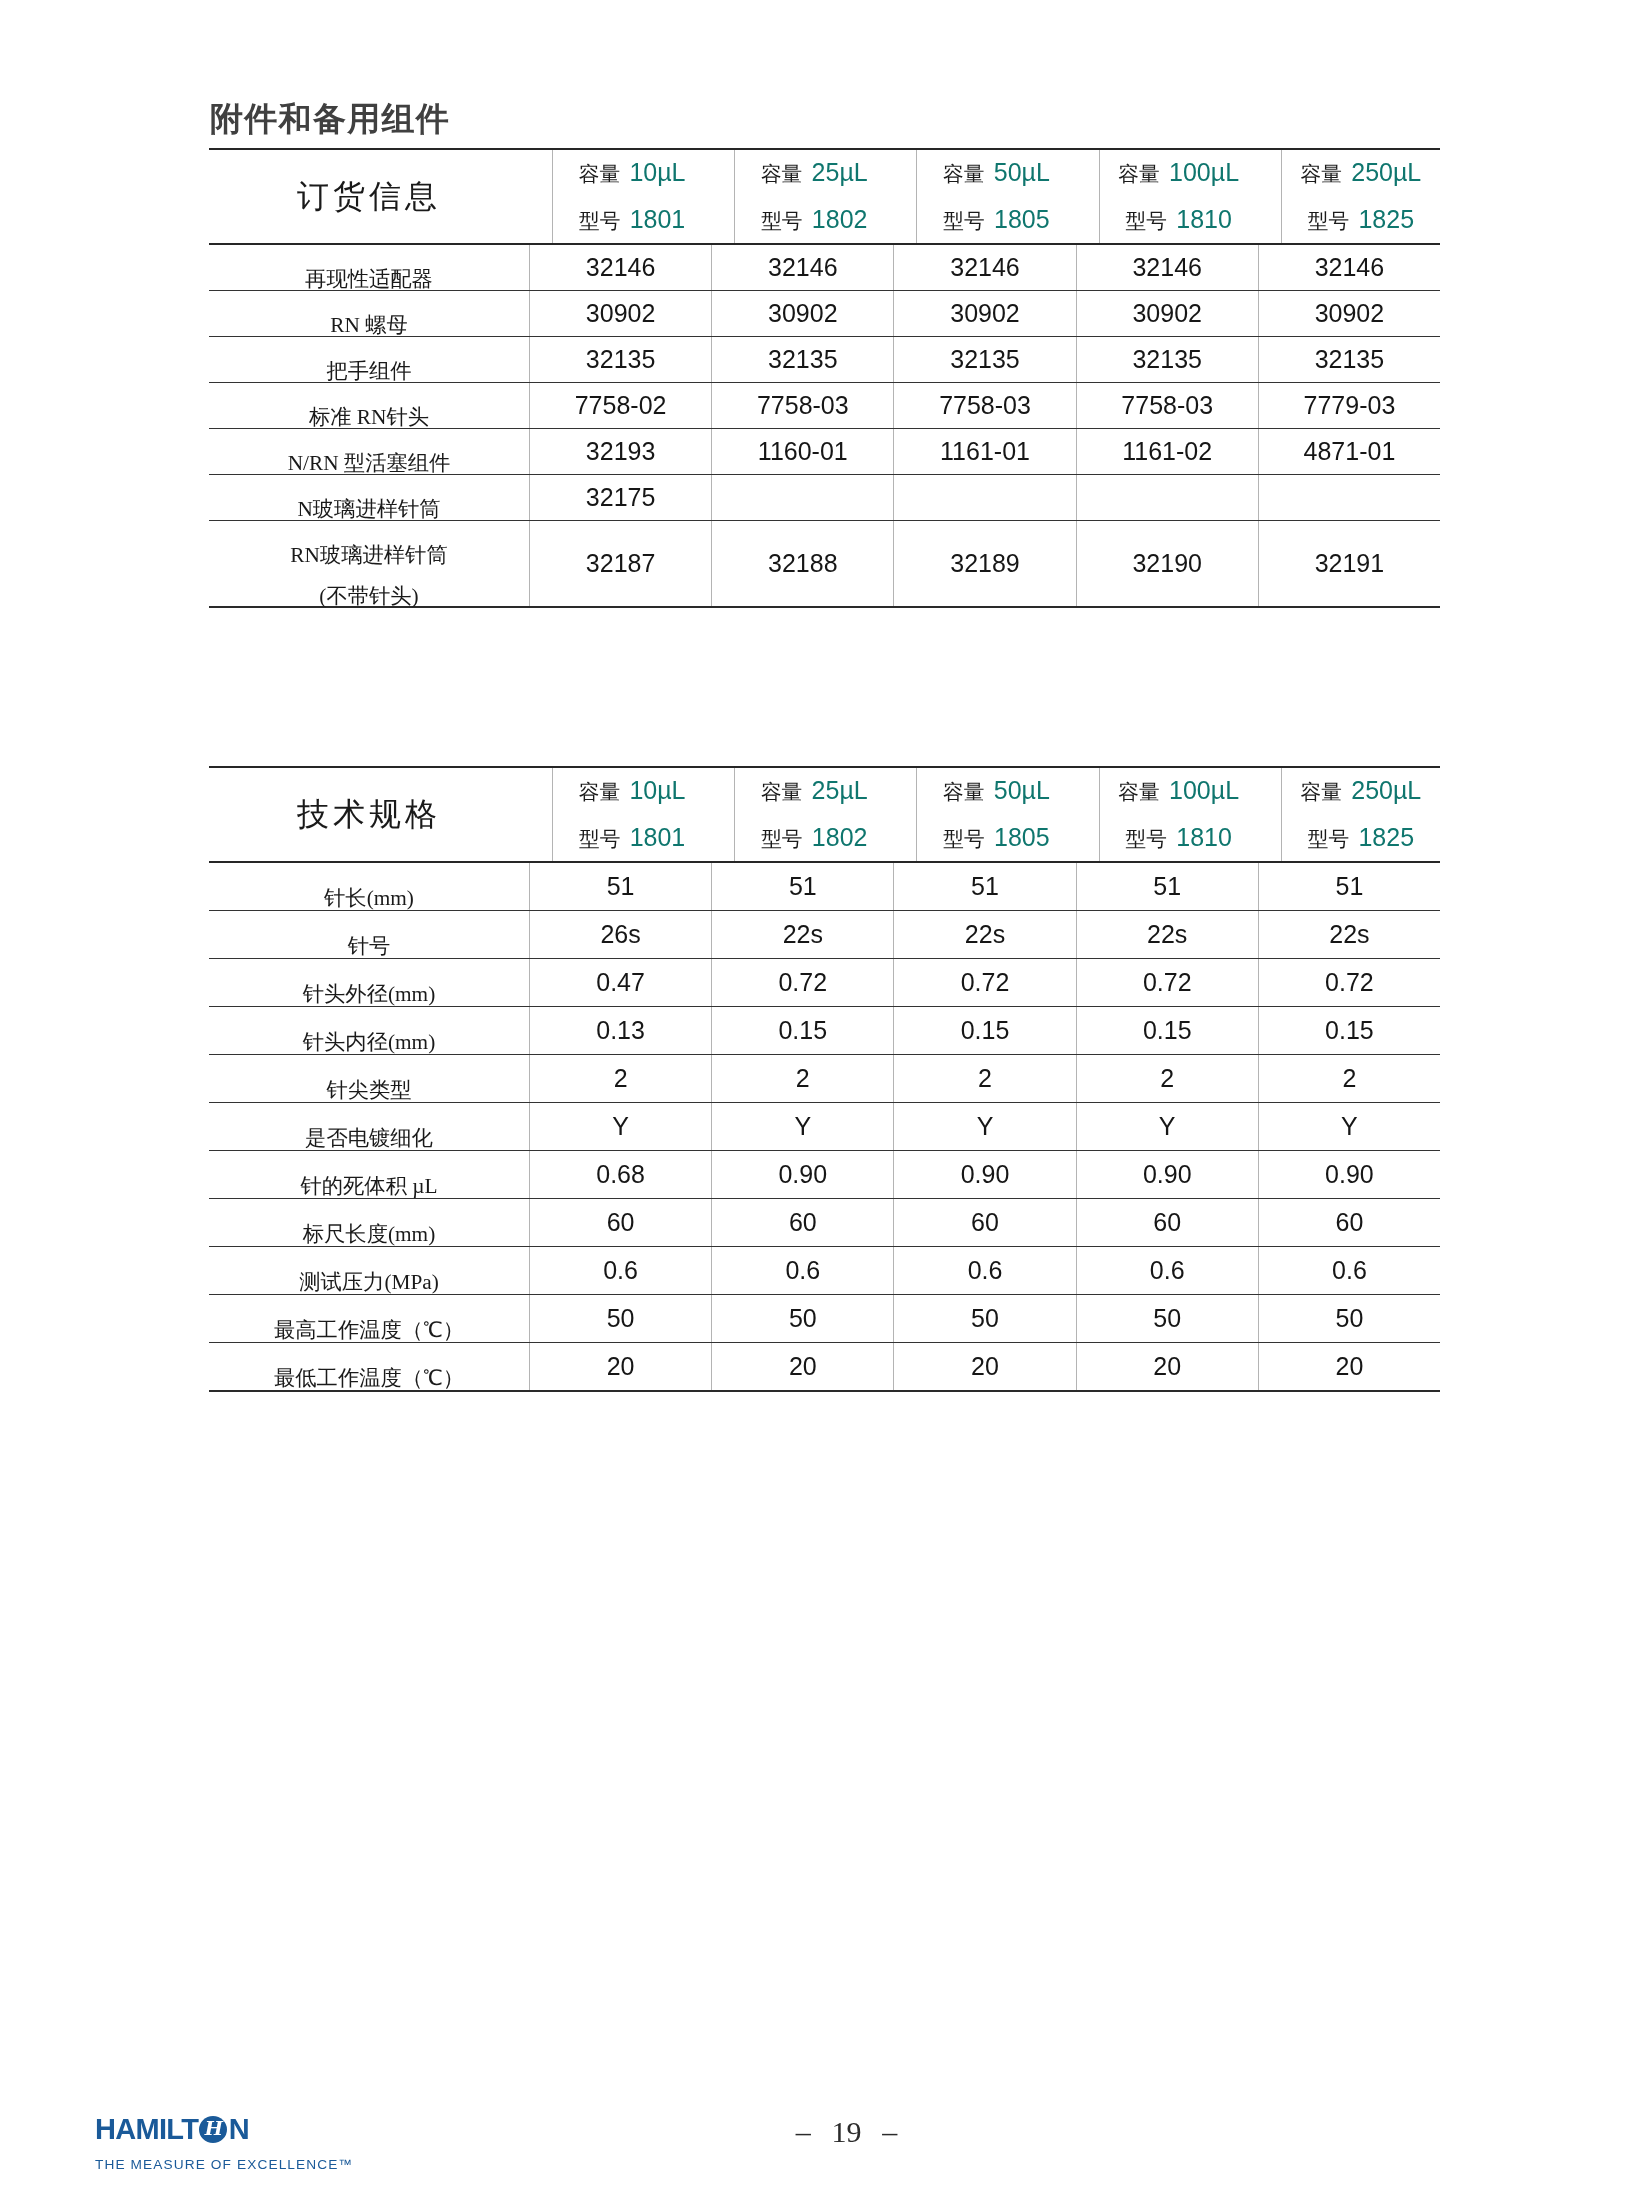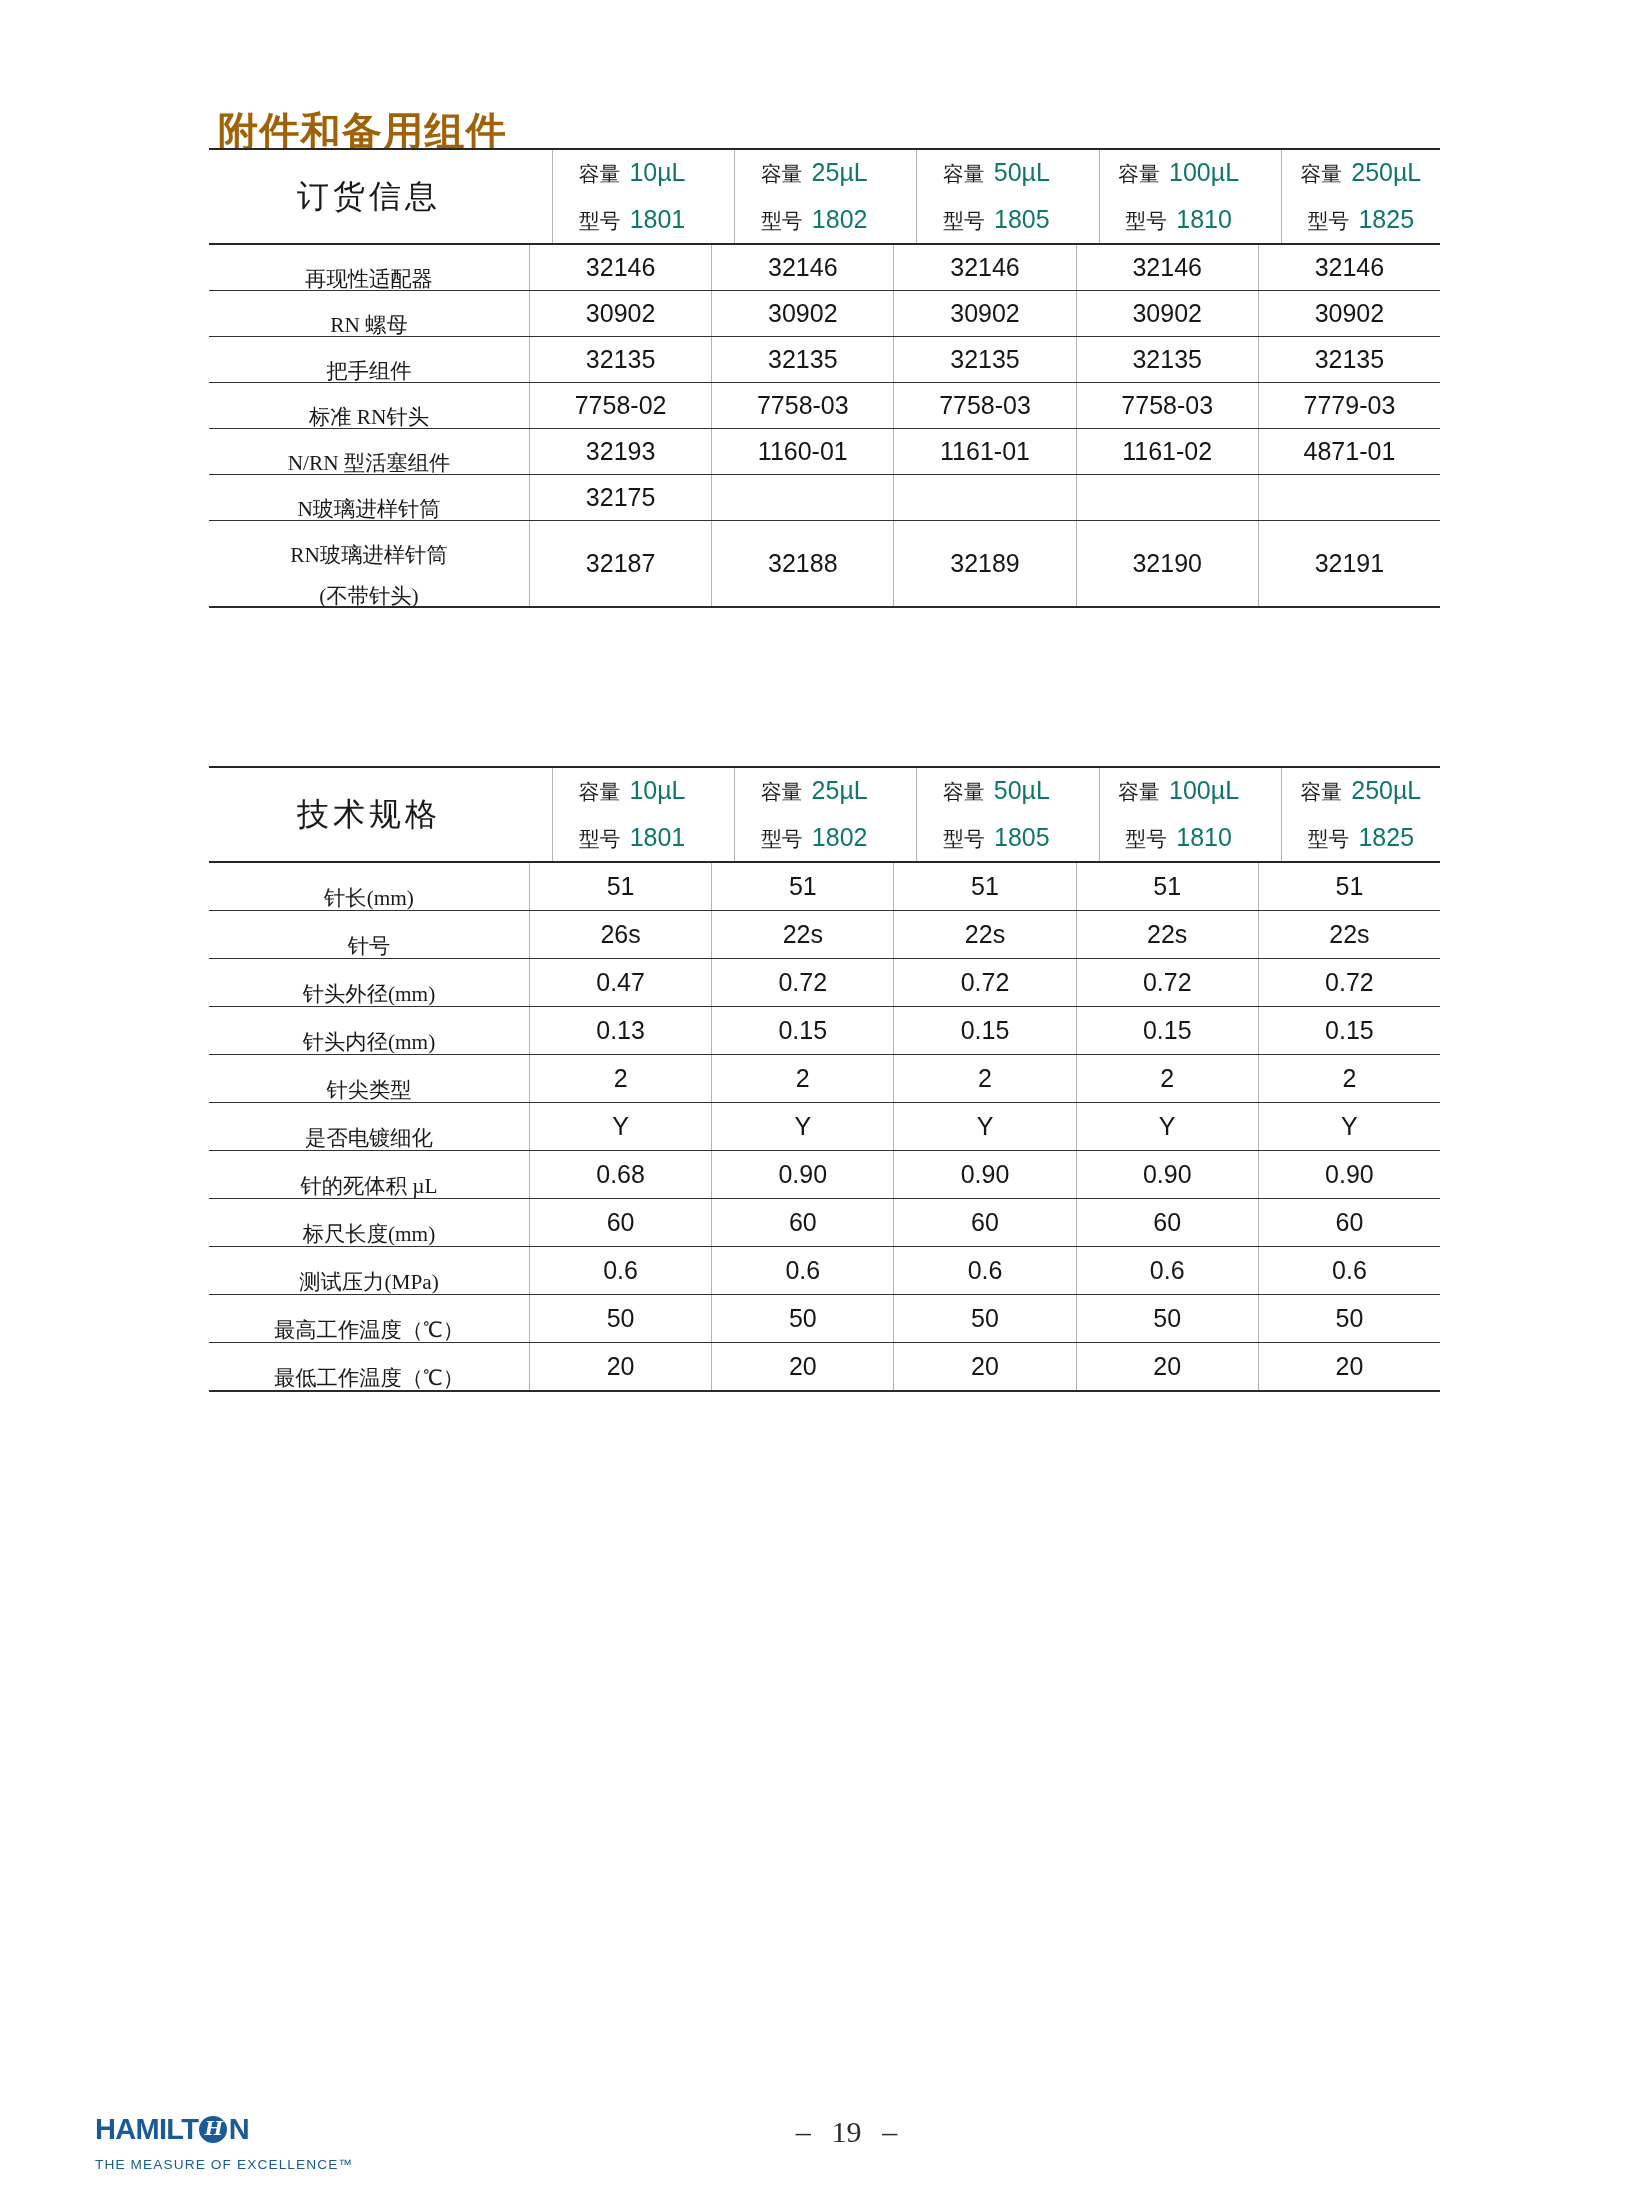--- a/index.html
+++ b/index.html
@@ -6,23 +6,23 @@
   .page{
     position:relative;
     width:1653px;height:2205px;
     background:#ffffff;
     font-family:"Liberation Serif", serif;
     color:#1e1e1e;
     overflow:hidden;
   }
   
   .heading{
-    position:absolute;left:210px;top:100px;margin:8px;
+    position:absolute;left:210px;top:100px;margin:0;
     font-family:"Liberation Sans", sans-serif;
-    font-weight:700;font-size:40px;line-height:1.15;color:#a16207;
+    font-weight:700;font-size:33px;line-height:1.15;color:#404040;
     letter-spacing:1.3px;
   }
   
   .dtable{
     position:absolute;left:209px;width:1231px;
     border-top:2.7px solid #262626;
     background:#ffffff;
   }
   .dtable.t1{top:148px;}
   .dtable.t2{top:766px;}

